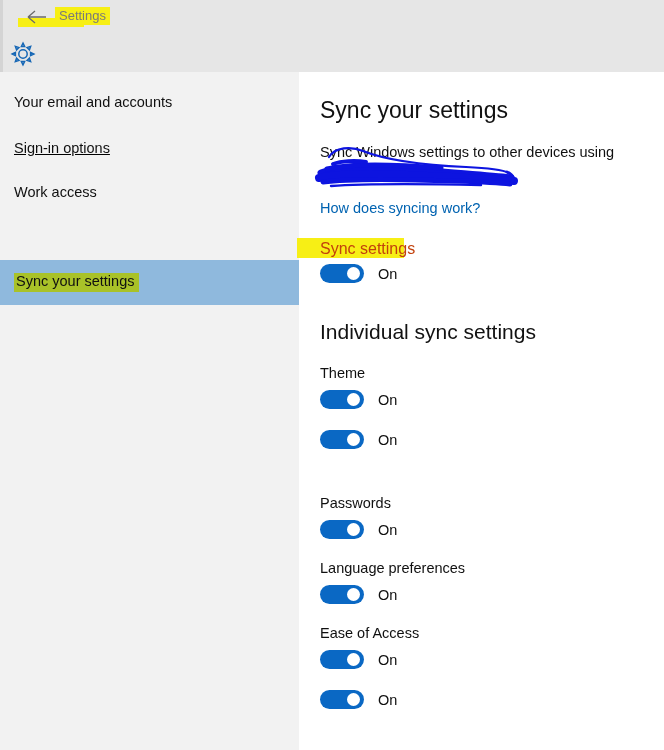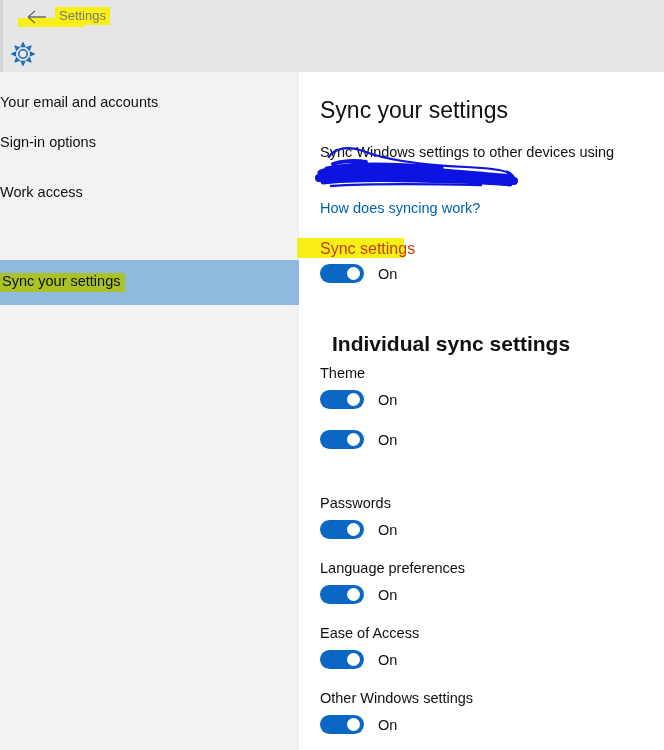--- a/index.html
+++ b/index.html
@@ -91,20 +91,21 @@
     width: 299px; height: 678px;
     background: #f2f2f2;
   }
   .nav-item {
     position: absolute;
     left: 0;
     width: 299px; height: 45px;
     display: flex;
     align-items: center;
     box-sizing: border-box;
+    padding-left: 14px;
   }
   .nav-item .label {
     font-size: 14.5px;
     color: #101010;
     white-space: nowrap;
     line-height: 1.1;
   }
   .nav-item.selected {
     background: #8fb9dd;
   }
@@ -173,22 +174,22 @@
     position: absolute;
     left: 21px; top: 192px;
   }
 
   .section-title {
     position: absolute;
     left: 21px; top: 248px;
     font-size: 21px;
     color: #111111;
     white-space: nowrap;
-    font-weight: bold;
-    margin: 12px;
+    font-weight: normal;
+    margin: 0;
   }
 
   .setting-group {
     position: absolute;
     left: 21px;
     width: 330px;
   }
   .setting-name {
     font-size: 14.5px;
     color: #101010;
@@ -260,21 +261,21 @@
         </g>
       </svg>
     </div>
 
   </div>
 
   <nav class="sidebar">
     <div class="nav-item" style="top:8px;">
       <span class="label">Your email and accounts</span>
     </div>
-    <div class="nav-item" style="top:48px;">
+    <div class="nav-item" style="top:54px;text-decoration:underline;">
       <span class="label">Sign-in options</span>
     </div>
     <div class="nav-item" style="top:98px;">
       <span class="label">Work access</span>
     </div>
     <div class="nav-item selected" style="top:188px;">
       <span class="label">Sync your settings</span>
     </div>
   </nav>
 
@@ -356,21 +357,20 @@
       <div class="setting-name">Ease of Access</div>
       <div class="toggle-row">
         <div class="switch">
           <div class="knob"></div>
         </div>
         <span class="toggle-state">On</span>
       </div>
     </div>
 
     <div class="setting-group" style="top:618px;">
-      <div class="setting-name">Other Windows settings</div>
       <div class="toggle-row">
         <div class="switch">
           <div class="knob"></div>
         </div>
         <span class="toggle-state">On</span>
       </div>
     </div>
 
   </main>
 </div>

